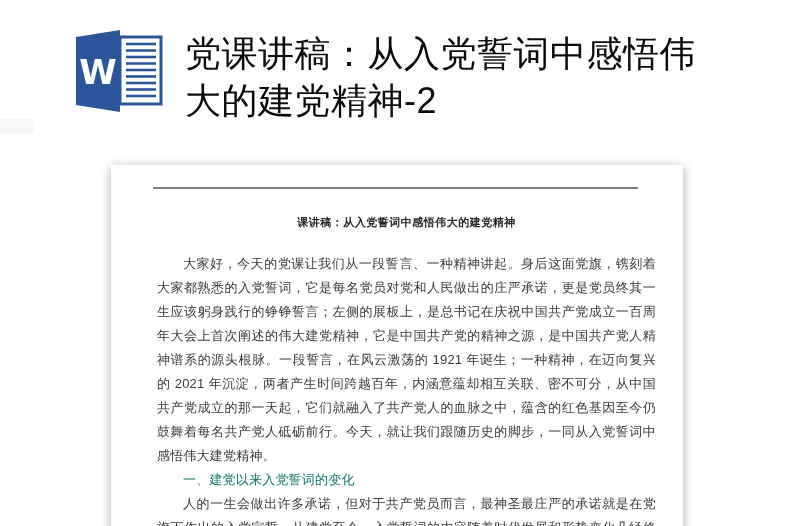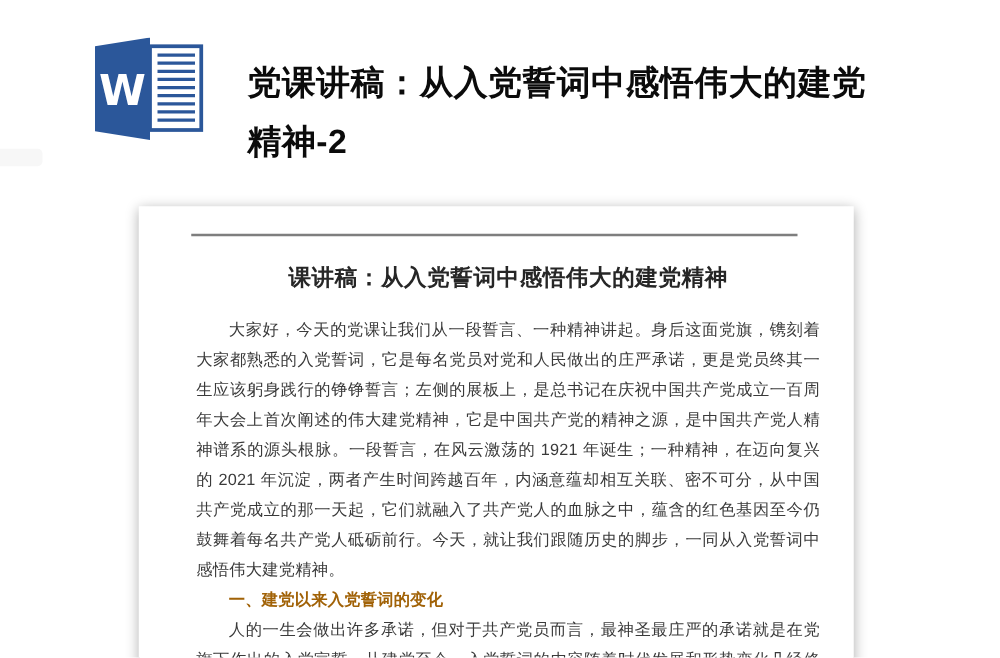--- a/index.html
+++ b/index.html
@@ -10,23 +10,23 @@
     position:relative;
     font-family:"Liberation Sans","DejaVu Sans",sans-serif;
   }
   
   .word-icon{
     position:absolute;left:76px;top:30px;
     width:88px;height:82px;
   }
   .header-title{
     position:absolute;left:185px;top:30px;
-    width:515px;margin:13px;
-    font-size:27px;line-height:47px;
-    font-weight:700;color:#0b0b0b;
+    width:515px;margin:0;
+    font-size:36px;line-height:47px;
+    font-weight:400;color:#0b0b0b;
     letter-spacing:0.5px;
   }
   
   .edge-artifact{
     position:absolute;left:0;top:119px;
     width:34px;height:14px;
     background:#f7f7f7;
     border-radius:0 4px 4px 0;
   }
   
@@ -39,35 +39,35 @@
     padding:22px 27px 0 46px;
   }
   .doc-rule{
     height:2px;
     background:#7e7e7e;
     margin-left:-4px;
     margin-right:18px;
   }
   .doc-title{
     margin-top:21px;
-    font-size:18px;line-height:24px;
+    font-size:11px;line-height:24px;
     font-weight:700;color:#262626;
     text-align:center;
     letter-spacing:0.5px;
   }
   .doc-body{
     margin-top:18px;
     font-size:13px;line-height:24px;
     color:#3a3a3a;
     text-align:justify;
     letter-spacing:0.2px;
   }
   .doc-body p{margin:0;}
   .para{text-indent:2em;}
-  .heading{font-weight:700;color:#a16207;}
+  .heading{font-weight:400;color:#0f766e;}
 </style>
 </head>
 <body>
 
 <div>
 
   <svg class="word-icon" viewBox="0 0 88 82" xmlns="http://www.w3.org/2000/svg">
     <rect x="44" y="7" width="41" height="67" fill="#ffffff" stroke="#2B579A" stroke-width="3"></rect>
     <g stroke="#2B579A" stroke-width="2.6">
       <line x1="50" y1="14" x2="80" y2="14"></line>

